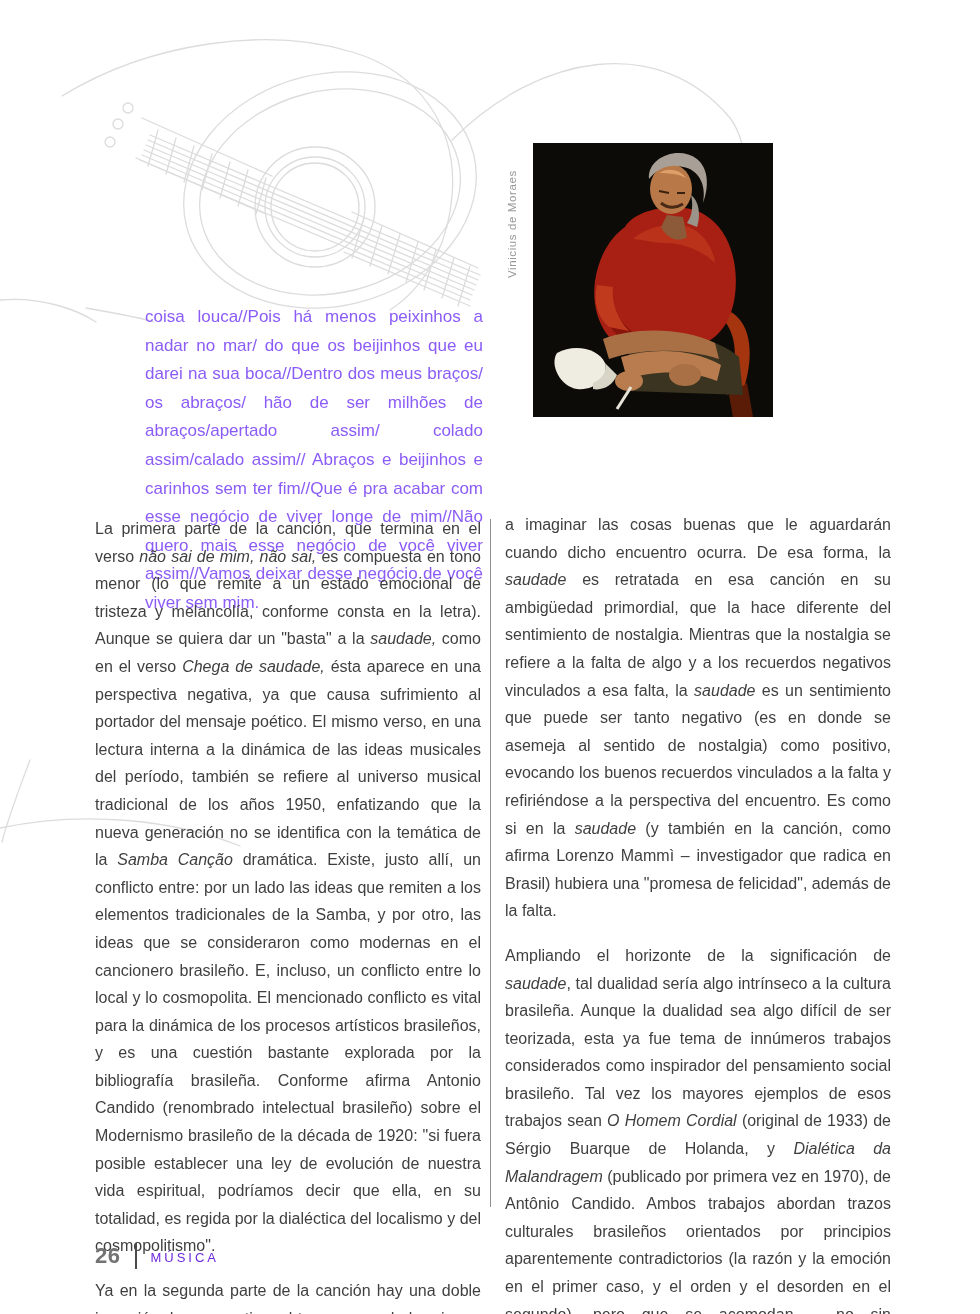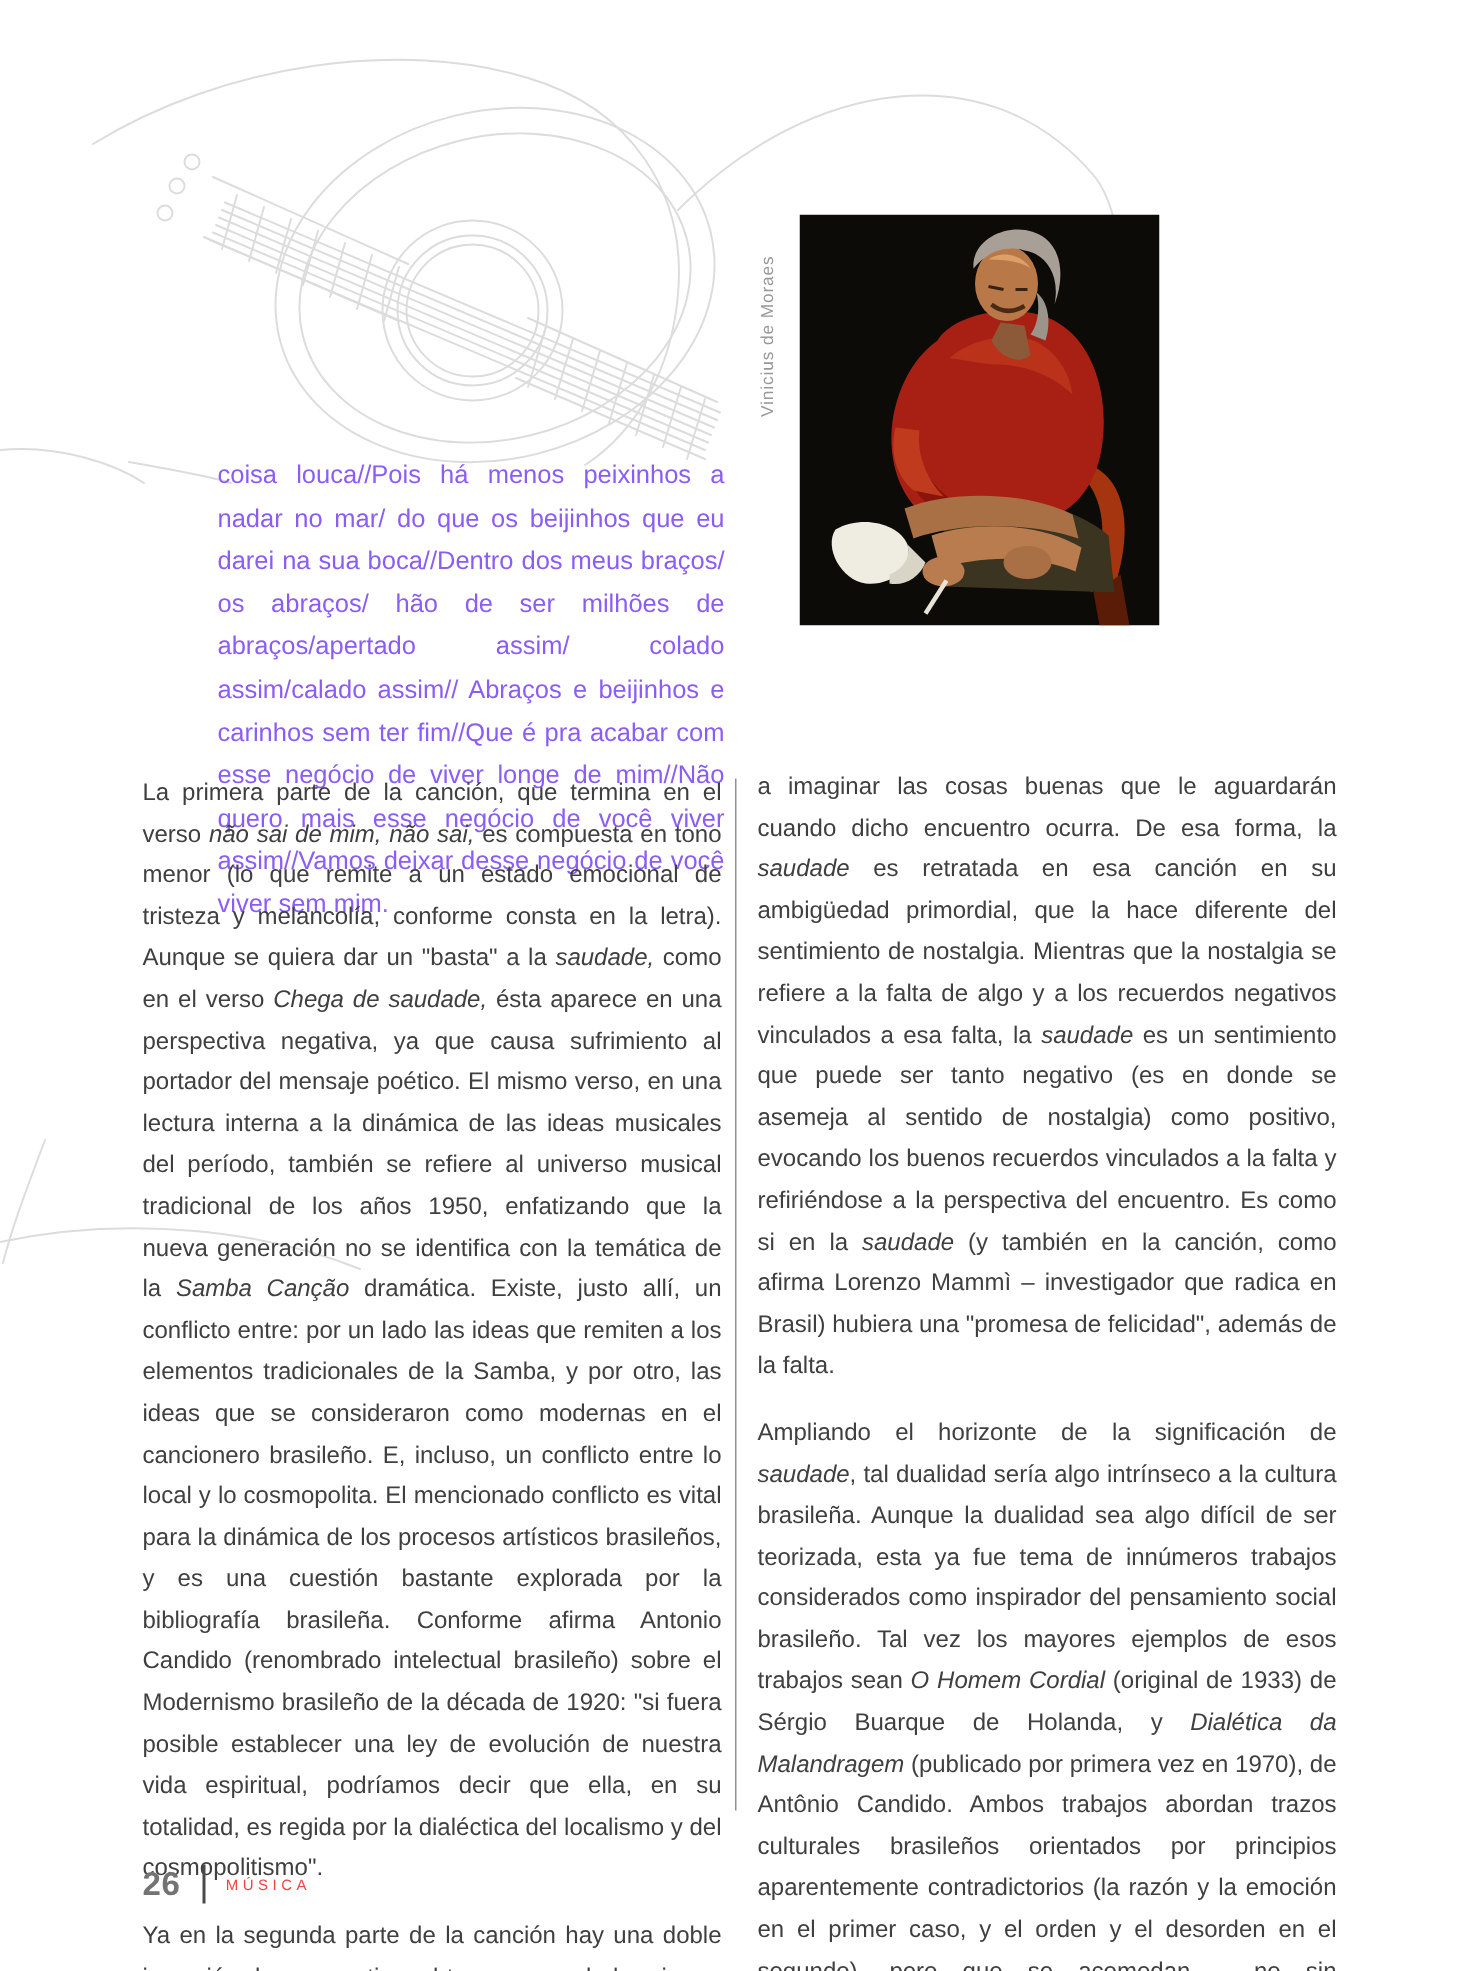--- a/index.html
+++ b/index.html
@@ -19,21 +19,21 @@
   }
   .col{position:absolute;width:386px;font-size:16px;line-height:27.6px;text-align:justify;}
   .col p{margin:0 0 17px 0;}
   .col p em{}
   .col-left{left:95px;top:515px;}
   .col-right{left:505px;top:511px;}
   .col-rule{position:absolute;left:490px;top:519px;width:1px;height:688px;background:#909090;}
   .footer{position:absolute;left:95px;top:1243px;display:flex;align-items:center;}
   .page-num{font-size:22px;font-weight:bold;color:#737373;letter-spacing:.5px;}
   .footer-bar{width:2px;height:26px;background:#4a4a4a;margin:0 13px 0 15px;}
-  .section-name{font-size:10px;letter-spacing:3px;color:#ef4444;padding-top:3px;}
+  .section-name{font-size:13px;letter-spacing:3px;color:#6d28d9;padding-top:3px;}
 </style>
 </head>
 <body>
 
 <div class="page">
 
   <svg class="sketch" width="980" height="900" viewBox="0 0 980 900">
     <g stroke="#dcdcdc" fill="none" stroke-width="1.3" stroke-linecap="round">
       <path d="M62,96 C150,42 268,26 352,52 C420,72 458,128 452,196 C448,246 424,288 390,310"></path>
       <path d="M452,140 C540,52 660,34 730,118 C752,146 752,212 746,305 C744,350 742,385 740,412"></path>

